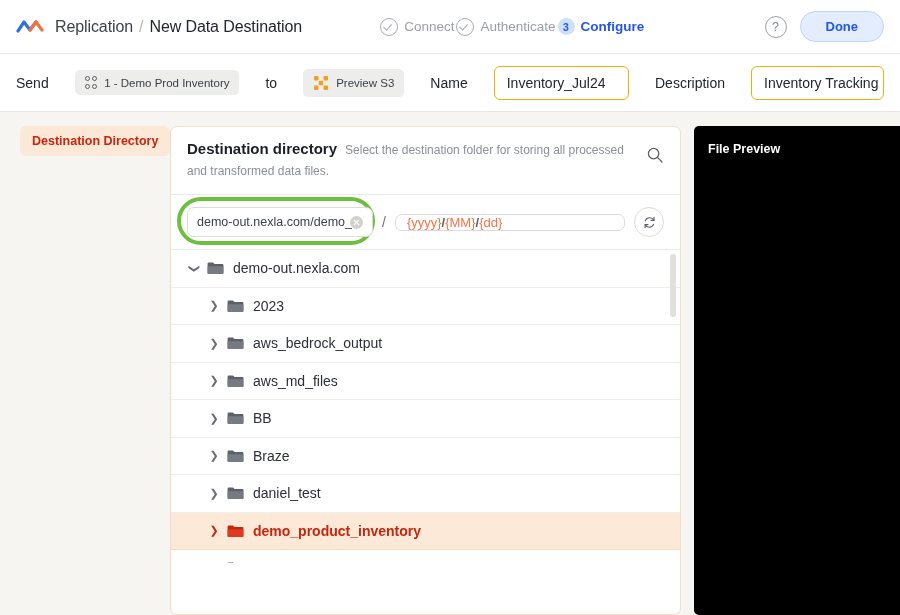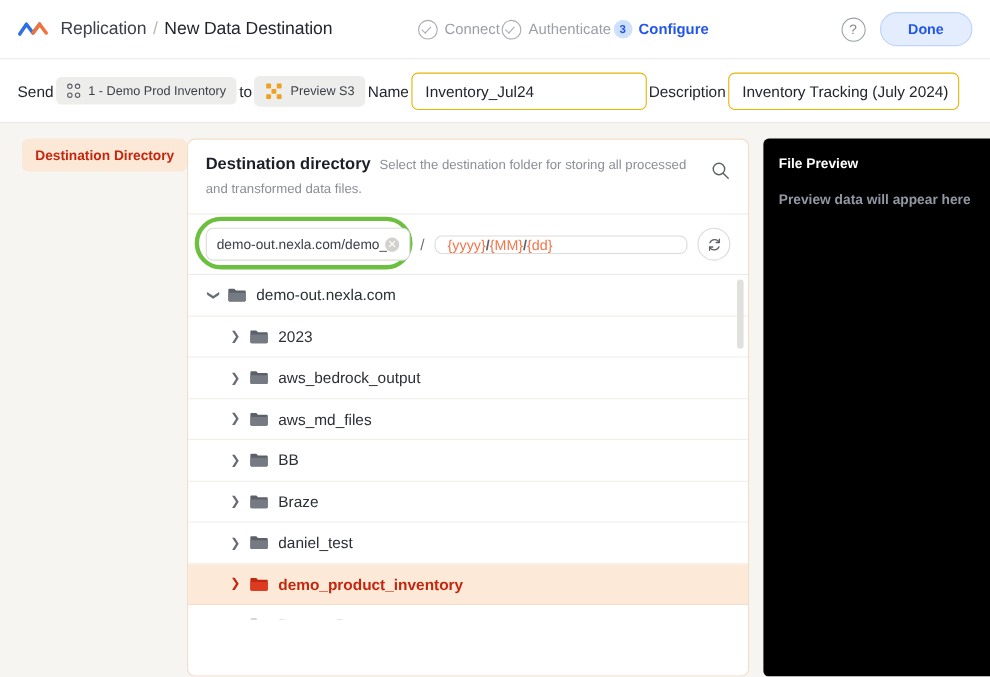--- a/index.html
+++ b/index.html
@@ -128,21 +128,21 @@
 
   
   .subbar {
     height: 58px;
     background: #ffffff;
     border-bottom: 1px solid #e8e6e2;
     display: flex;
     align-items: center;
     padding: 0 16px;
     box-sizing: border-box;
-    gap: 2px;
+    gap: 26px;
   }
   .sub-label {
     font-size: 14px;
     color: #23262d;
     white-space: nowrap;
   }
   .chip {
     display: flex;
     align-items: center;
     gap: 7px;
@@ -591,16 +591,15 @@
       </div>
 
       <div class="scrollbar">
         <div class="scroll-thumb"></div>
       </div>
     </div>
   </div>
 
   <div class="preview">
     <div class="preview-title">File Preview</div>
-    <div class="preview-empty">Preview data will appear here</div>
   </div>
 
 </div>
 
 </body></html>

